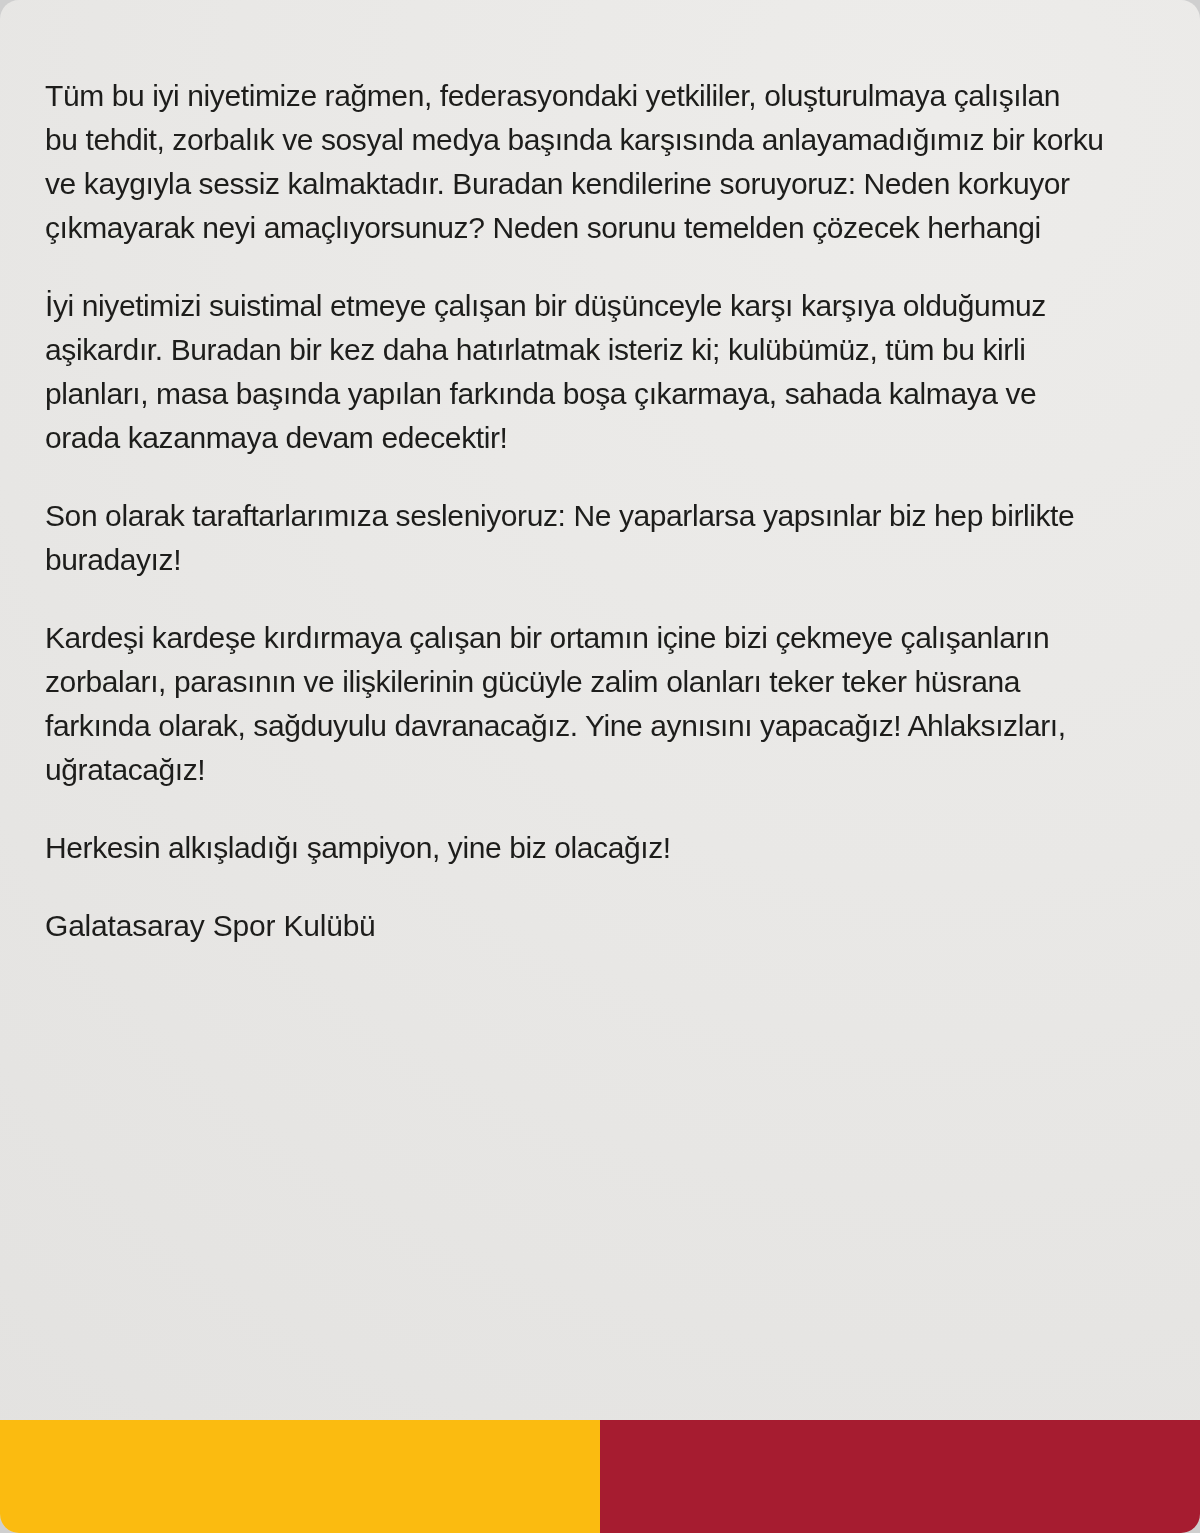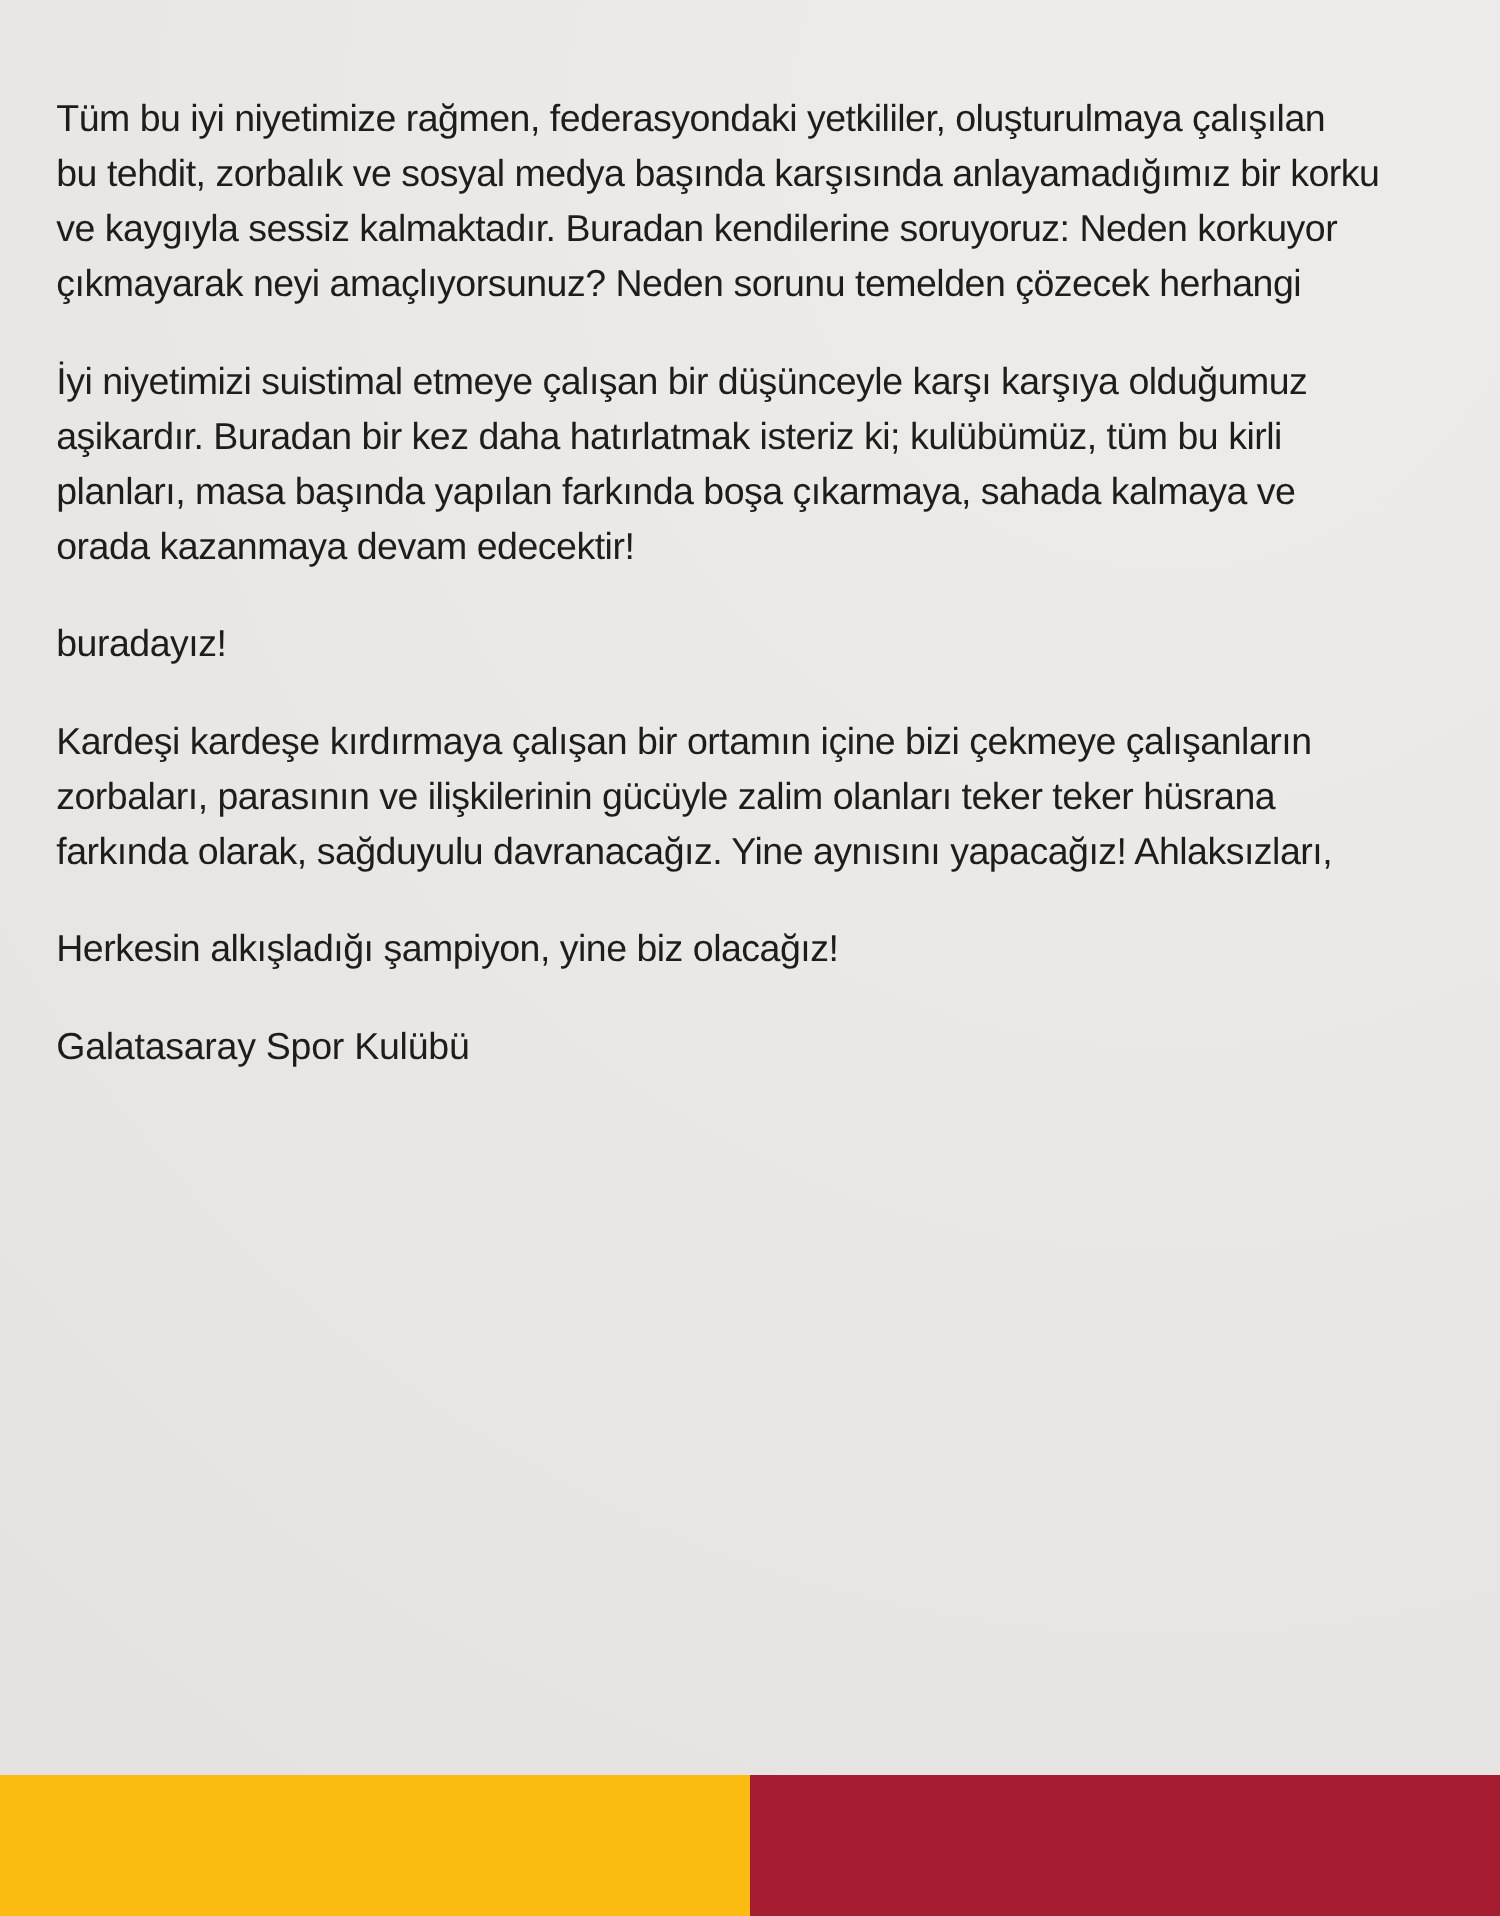--- a/index.html
+++ b/index.html
@@ -4,20 +4,21 @@
 <style>
   html,body{margin:0;padding:0;background:#cfcfcf;}
   .page{
     position:relative;
     width:1200px;height:1533px;
     margin:0 auto;
     overflow:hidden;
     background:radial-gradient(130% 110% at 78% 8%, #edecea 0%, #e9e8e6 45%, #e3e2e0 100%);
     font-family:"Liberation Sans", sans-serif;
     color:var(--text,#1d1d1b);
+    border-radius:19px;
   }
   .statement{
     position:absolute;
     left:45px;right:45px;top:74px;
     font-size:30px;
     line-height:44px;
     letter-spacing:-0.4px;
   }
   .para{margin:0 0 34px 0;}
   .para.bold{font-weight:normal;letter-spacing:-0.2px;}
@@ -39,26 +40,28 @@
         <div class="line">ve kaygıyla sessiz kalmaktadır. Buradan kendilerine soruyoruz: Neden korkuyor</div>
         <div class="line">çıkmayarak neyi amaçlıyorsunuz? Neden sorunu temelden çözecek herhangi</div>
       </div>
       <div class="para">
         <div class="line">İyi niyetimizi suistimal etmeye çalışan bir düşünceyle karşı karşıya olduğumuz</div>
         <div class="line">aşikardır. Buradan bir kez daha hatırlatmak isteriz ki; kulübümüz, tüm bu kirli</div>
         <div class="line">planları, masa başında yapılan farkında boşa çıkarmaya, sahada kalmaya ve</div>
         <div class="line">orada kazanmaya devam edecektir!</div>
       </div>
       <div class="para">
+        <div class="line">Son olarak taraftarlarımıza sesleniyoruz: Ne yaparlarsa yapsınlar biz hep birlikte</div>
         <div class="line">buradayız!</div>
       </div>
       <div class="para">
         <div class="line">Kardeşi kardeşe kırdırmaya çalışan bir ortamın içine bizi çekmeye çalışanların</div>
         <div class="line">zorbaları, parasının ve ilişkilerinin gücüyle zalim olanları teker teker hüsrana</div>
         <div class="line">farkında olarak, sağduyulu davranacağız. Yine aynısını yapacağız! Ahlaksızları,</div>
+        <div class="line">uğratacağız!</div>
       </div>
       <div class="para">
         <div class="line">Herkesin alkışladığı şampiyon, yine biz olacağız!</div>
       </div>
       <div class="para bold">
         <div class="line">Galatasaray Spor Kulübü</div>
       </div>
     </main>
 
   <div class="footer">

